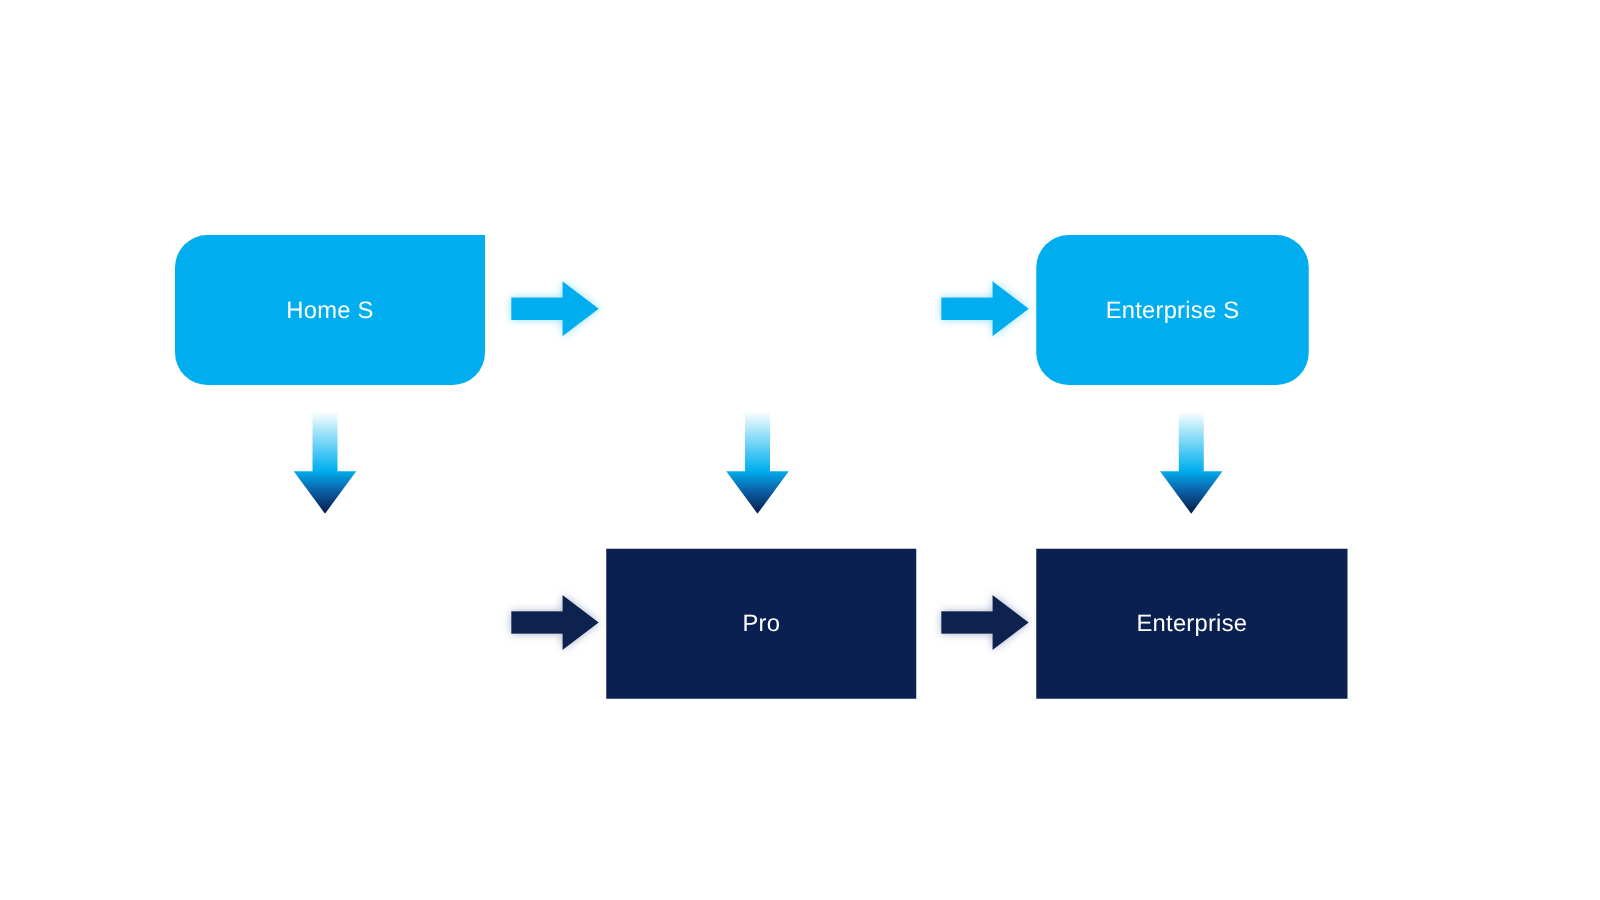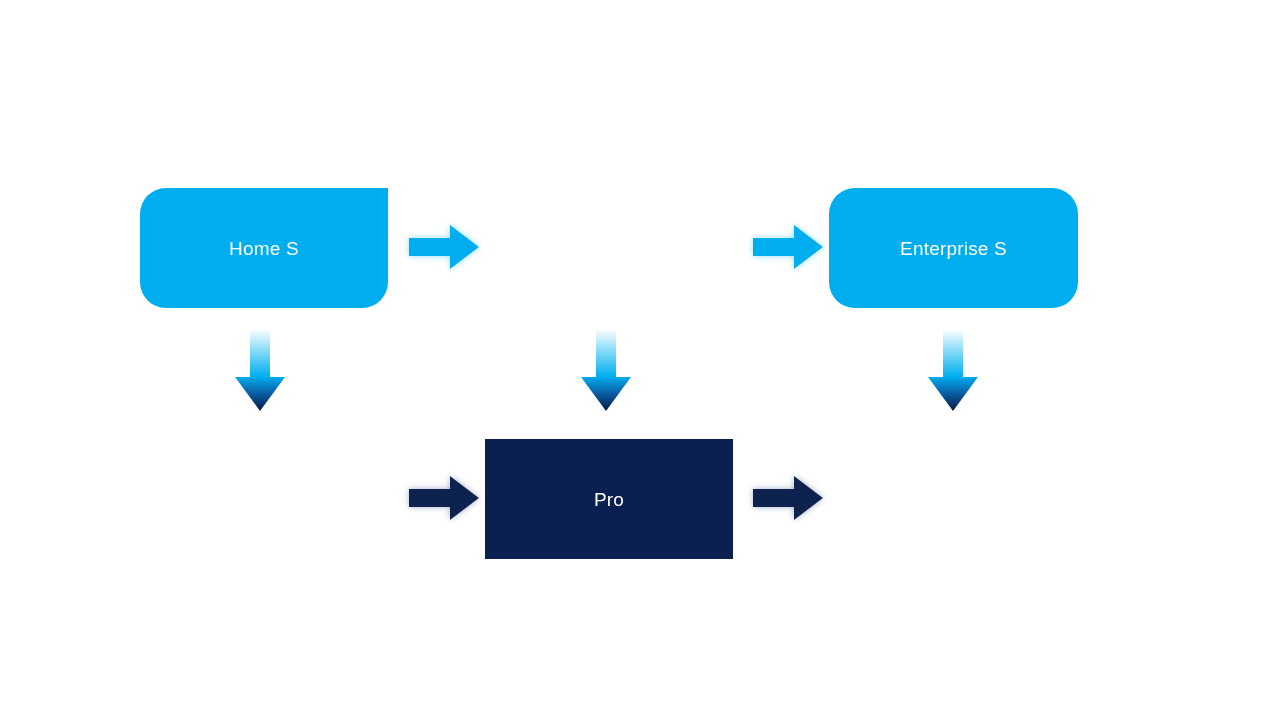--- a/index.html
+++ b/index.html
@@ -69,29 +69,32 @@
 </head>
 <body>
 
 <div id="canvas">
 
   <div class="box cyan r-tl-bl-br" style="left:140px; top:167px; width:248px; height:120px;">
     <span class="box-label">Home S</span>
   </div>
 
 
-  <div class="box cyan r-all" style="left:829px; top:167px; width:249px; height:120px;">
+  <div class="box cyan r-all" style="left:829px; top:167px; width:218px; height:120px;">
     <span class="box-label">Enterprise S</span>
   </div>
 
 
   <div class="box navy r-none" style="left:485px; top:418px; width:248px; height:120px;">
     <span class="box-label">Pro</span>
   </div>
 
+  <div class="box navy r-none" style="left:829px; top:418px; width:249px; height:120px;">
+    <span class="box-label">Enterprise</span>
+  </div>
 
   <div class="h-arrow" style="left:409px; top:202px; width:70px; height:48px;">
     <svg width="70" height="48" viewBox="0 0 70 48">
       <defs>
         <filter id="glowCyan1" x="-45%" y="-45%" width="190%" height="190%">
           <feGaussianBlur stdDeviation="3.2" result="b"></feGaussianBlur>
           <feFlood flood-color="#7FD9F7" flood-opacity="0.85"></feFlood>
           <feComposite in2="b" operator="in" result="g"></feComposite>
           <feMerge>
             <feMergeNode in="g"></feMergeNode>

